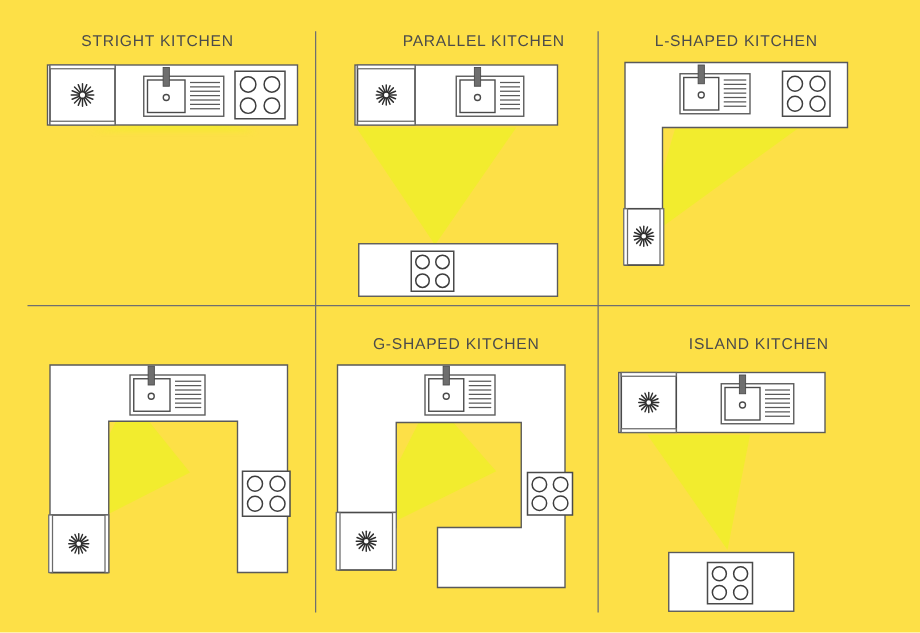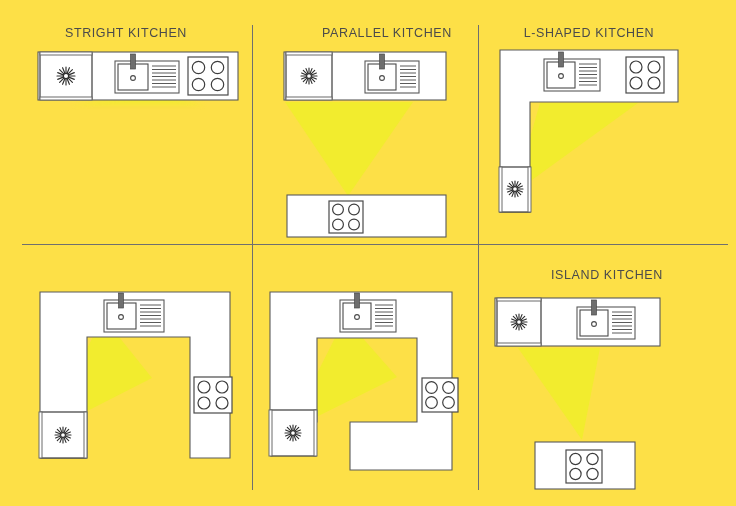--- a/index.html
+++ b/index.html
@@ -256,20 +256,21 @@
           <line class="flake" x1="3" y1="-7.4" x2="-3" y2="7.4"></line>
           <line class="flake" x1="-7.4" y1="-3" x2="7.4" y2="3"></line>
           <line class="flake" x1="-7.4" y1="3" x2="7.4" y2="-3"></line>
           <circle class="flake-core" cx="0" cy="0" r="2.4"></circle>
         </g>
       </g>
     </svg>
   </div>
 
   <div class="panel" style="left:252px; top:244px; width:226px; height:262px;">
+    <div class="panel-title" style="top:24px;">G-SHAPED KITCHEN</div>
     <svg width="226" height="225" style="position:absolute; left:0; top:46px;">
       <polygon class="tri" points="93,28 145,87 36,141"></polygon>
 
       <path class="cab" d="M18,2 L200,2 L200,180 L98,180 L98,132 L165,132 L165,48 L65,48 L65,132 L18,132 Z"></path>
 
       <g>
         <rect class="sink-outer" x="88" y="10" width="56" height="32"></rect>
         <rect class="sink-basin" x="91" y="13" width="28" height="26"></rect>
         <circle class="sink-drain" cx="105" cy="27" r="2.4"></circle>
         <rect class="faucet" x="102.5" y="3" width="5" height="15"></rect>

